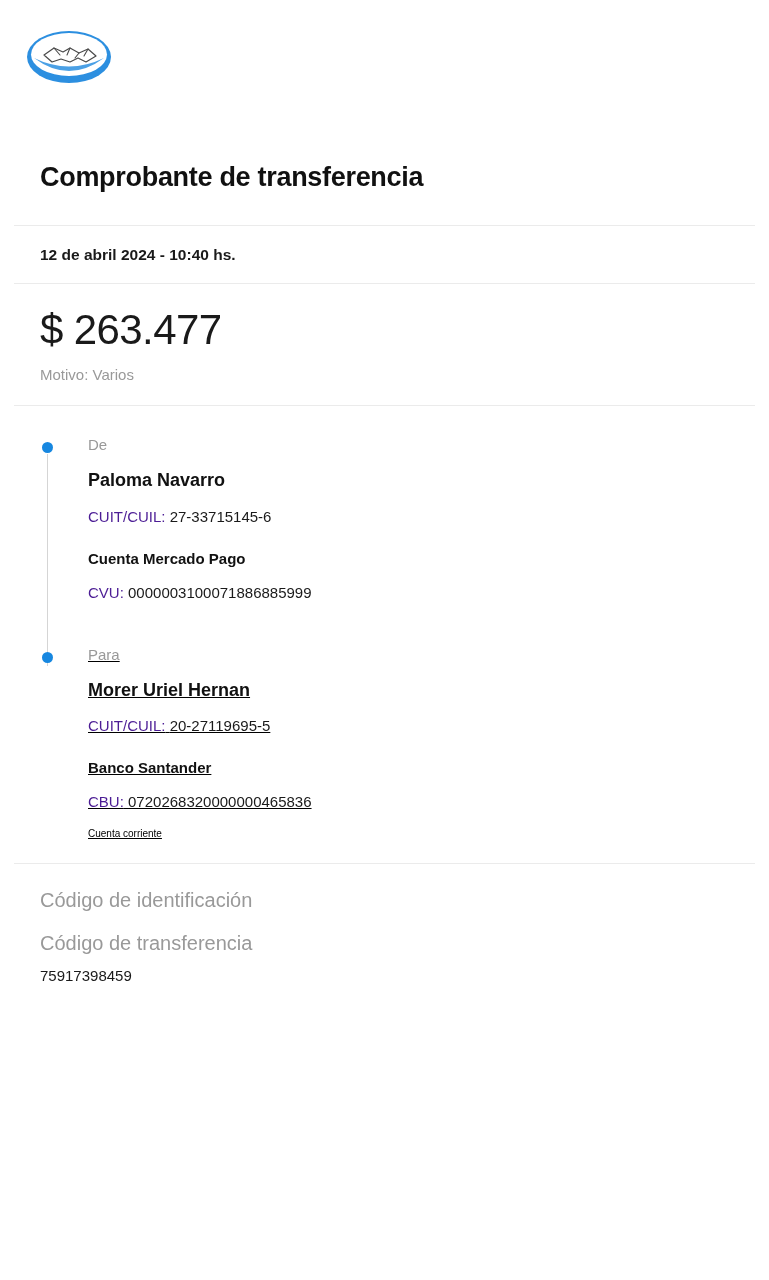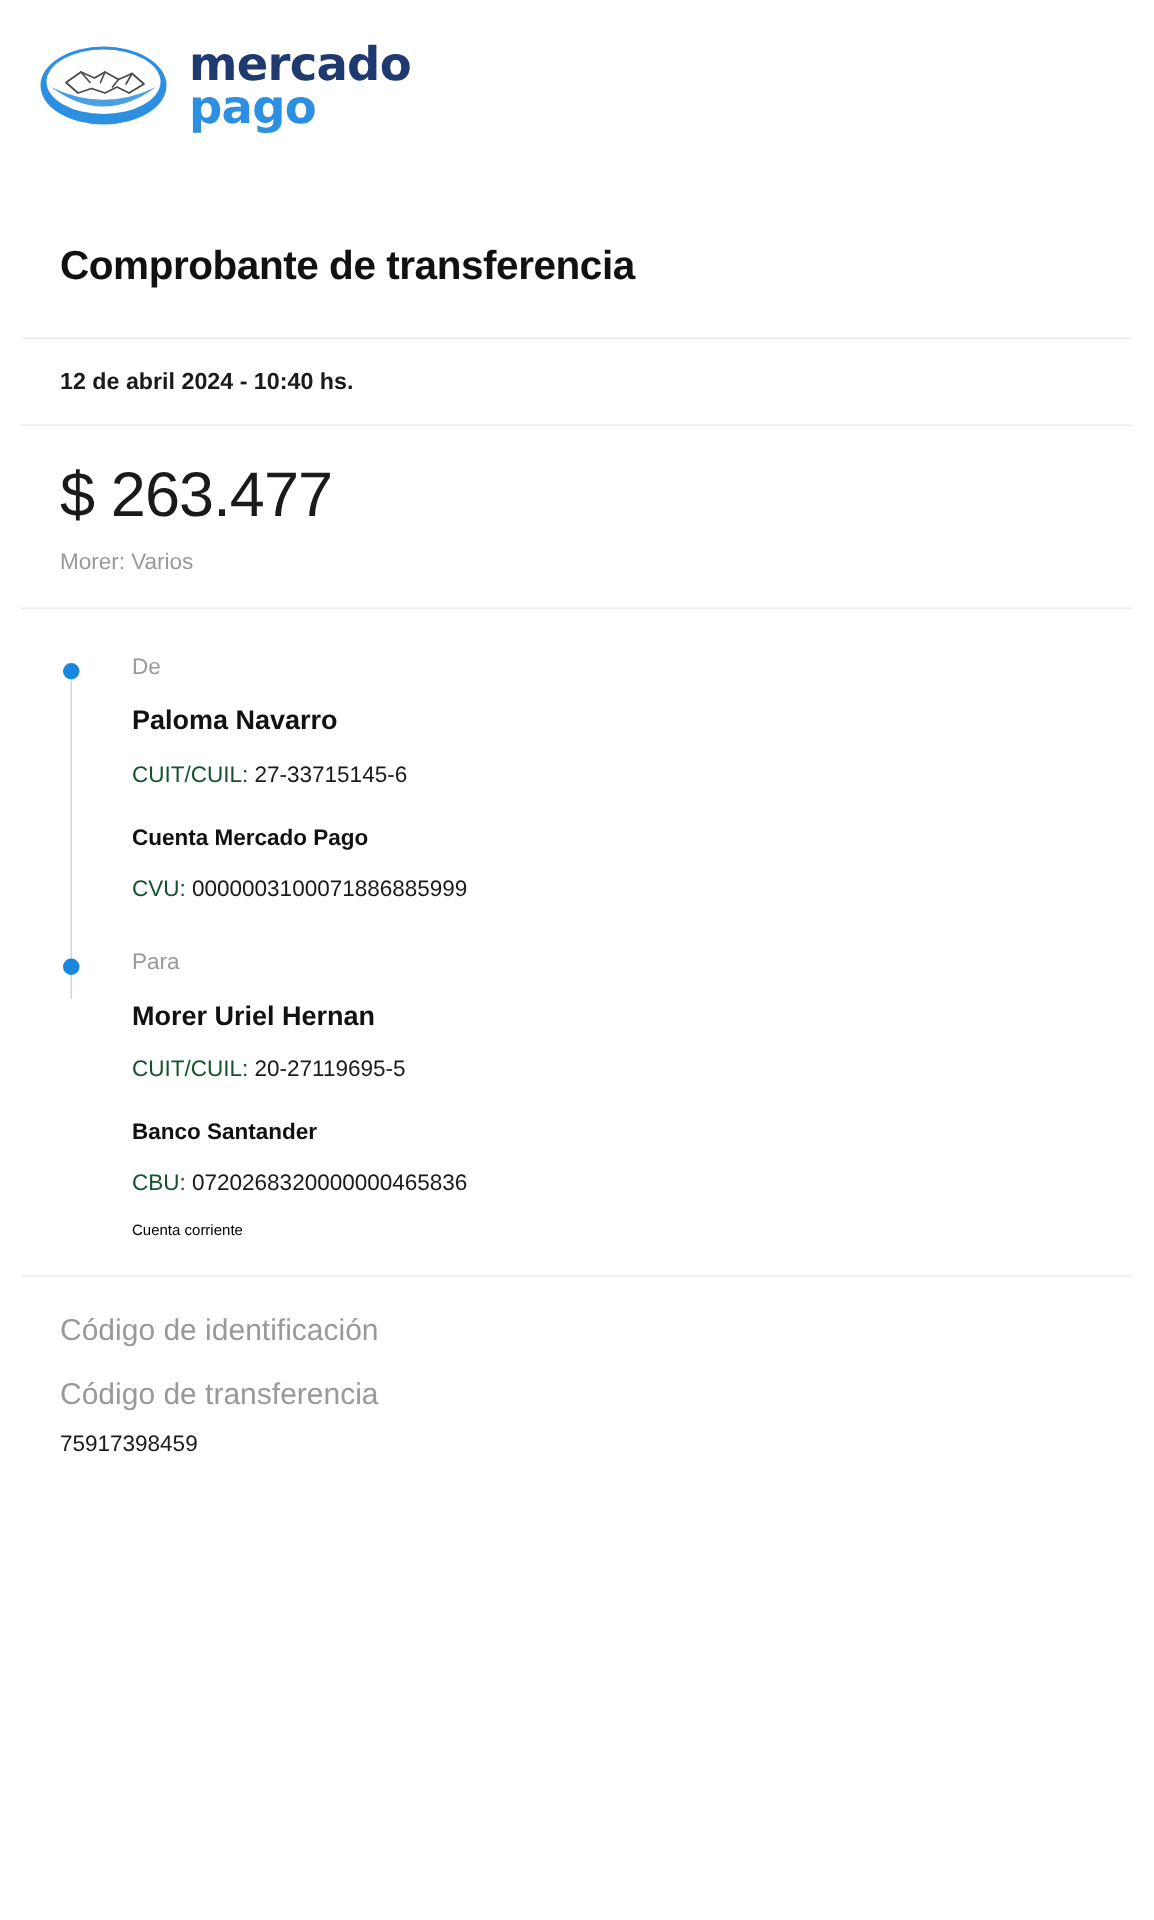--- a/index.html
+++ b/index.html
@@ -113,21 +113,21 @@
     left: 7px;
     top: 48px;
     width: 1px;
     background: #d5d5d5;
     height: 212px;
   }
   .party {
     position: relative;
     padding-left: 48px;
   }
-  .party + .party { margin-top: 30px; }
+  .party + .party { margin-top: 43px; text-decoration: underline; }
   .dot {
     position: absolute;
     left: 2px;
     top: 6px;
     width: 11px;
     height: 11px;
     border-radius: 50%;
     background: #1787e0;
   }
   .party-label {
@@ -141,21 +141,21 @@
     color: #111111;
     margin-top: 16px;
     line-height: 1.2;
   }
   .kv {
     font-size: 15px;
     margin-top: 16px;
     color: #111111;
     line-height: 1.25;
   }
-  .kv .k { color: #14532d; }
+  .kv .k { color: #4c1d95; }
   .kv .v { color: #1a1a1a; }
   .bank {
     font-size: 15px;
     font-weight: 700;
     color: #111111;
     margin-top: 23px;
     line-height: 1.2;
   }
   .acct-type {
     font-size: 10px;
@@ -188,44 +188,40 @@
   <div class="logo-row">
     <div class="logo-mark">
       <svg width="86" height="58" viewBox="0 0 86 58" xmlns="http://www.w3.org/2000/svg">
         <ellipse cx="43" cy="29" rx="42" ry="26" fill="#2c8fe0"></ellipse>
         <ellipse cx="43" cy="26.5" rx="38" ry="21.5" fill="#ffffff"></ellipse>
         <path d="M8 30 Q43 56 78 30 Q43 47 8 30 Z" fill="#2c8fe0" opacity="0.85"></path>
         <path d="M18 27 L28 20 L37 24 L44 20 L53 25 L62 21 L70 28 L60 34 L52 30 L44 34 L35 31 L26 34 Z" fill="#ffffff" stroke="#4a4a4a" stroke-width="1.2" stroke-linejoin="round"></path>
         <path d="M28 20 L34 27 M44 20 L41 27 M53 25 L49 30 M62 21 L58 28" stroke="#4a4a4a" stroke-width="1.1" fill="none" stroke-linecap="round"></path>
       </svg>
     </div>
-    <div class="logo-text">
-      <span class="l1">mercado</span>
-      <span class="l2">pago</span>
-    </div>
   </div>
 
   <div class="content">
 
     <h1 class="doc-title">Comprobante de transferencia</h1>
     <div class="title-spacer"></div>
   </div>
 
   <div class="rule rule-full"></div>
 
   <div class="content">
     <div class="sec-date">12 de abril 2024 - 10:40 hs.</div>
   </div>
 
   <div class="rule rule-full"></div>
 
   <div class="content">
     <div class="amount-block">
       <div class="amount">$ 263.477</div>
-      <div class="motive">Morer: Varios</div>
+      <div class="motive">Motivo: Varios</div>
     </div>
   </div>
 
   <div class="rule rule-full"></div>
 
   <div class="content">
     <div class="parties">
       <div class="timeline"></div>
 
       <div class="party">

